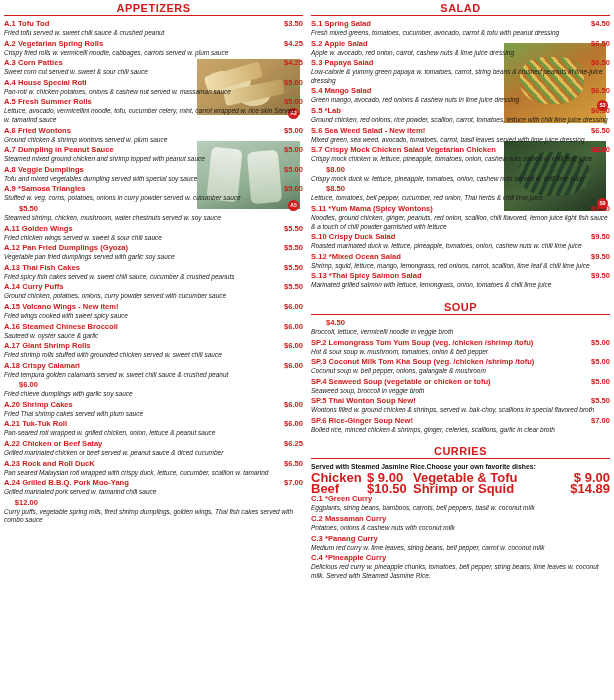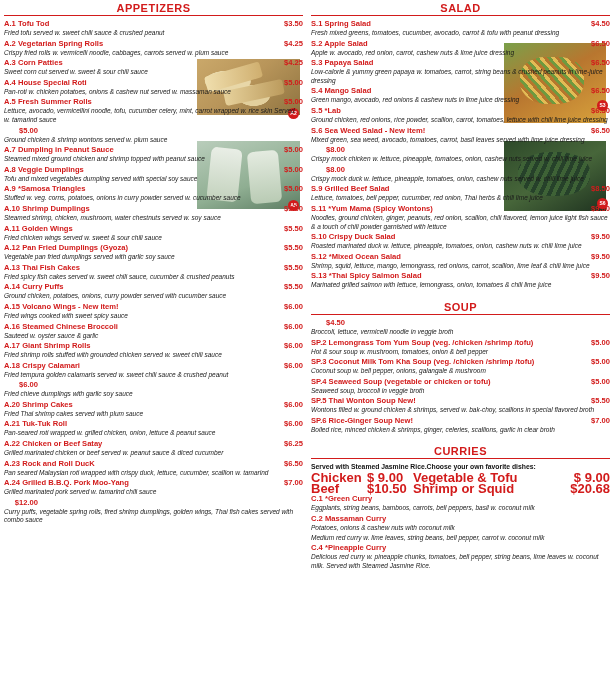--- a/index.html
+++ b/index.html
@@ -180,20 +180,21 @@
         </div>
         <div class="item">
           <div class="row">
             <span class="name">A.5 Fresh Summer Rolls</span>
             <span class="price">$5.00</span>
           </div>
           <div class="desc">Lettuce, avocado, vermicellini noodle, tofu, cucumber celery, mint, carrot wrapped w. rice skin Served w. tamarind sauce</div>
         </div>
         <div class="item">
           <div class="row">
+            <span class="name">A.6 Fried Wontons</span>
             <span class="price">$5.00</span>
           </div>
           <div class="desc">Ground chicken &amp; shrimp wontons served w. plum sauce</div>
         </div>
         <div class="item">
           <div class="row">
             <span class="name">A.7 Dumpling in Peanut Sauce</span>
             <span class="price">$5.00</span>
           </div>
           <div class="desc">Steamed mixed ground chicken and shrimp topped with peanut sauce</div>
@@ -207,21 +208,20 @@
         </div>
         <div class="item">
           <div class="row">
             <span class="name">A.9 *Samosa Triangles</span>
             <span class="price">$5.00</span>
           </div>
           <div class="desc">Stuffed w. veg. corns, potatoes, onions in curry powder served w. cucumber sauce</div>
         </div>
         <div class="item">
           <div class="row">
-            <span class="name">A.10 Shrimp Dumplings</span>
             <span class="price">$5.50</span>
           </div>
           <div class="desc">Steamed shrimp, chicken, mushroom, water chestnuts served w. soy sauce</div>
         </div>
         <div class="item">
           <div class="row">
             <span class="name">A.11 Golden Wings</span>
             <span class="price">$5.50</span>
           </div>
           <div class="desc">Fried chicken wings served w. sweet &amp; sour chili sauce</div>
@@ -371,33 +371,33 @@
         </div>
         <div class="item">
           <div class="row">
             <span class="name">S.6 Sea Weed Salad - New item!</span>
             <span class="price">$6.50</span>
           </div>
           <div class="desc">Mixed green, sea weed, avocado, tomatoes, carrot, basil leaves served with lime juice dressing</div>
         </div>
         <div class="item">
           <div class="row">
+            <span class="name">S.7 Crispy Mock Chicken Salad Vegetarian Chicken</span>
             <span class="price">$8.00</span>
           </div>
           <div class="desc">Crispy mock chicken w. lettuce, pineapple, tomatoes, onion, cashew nuts served w. chili lime juice</div>
         </div>
         <div class="item">
           <div class="row">
             <span class="price">$8.00</span>
           </div>
           <div class="desc">Crispy mock duck w. lettuce, pineapple, tomatoes, onion, cashew nuts served w. chili lime juice</div>
         </div>
         <div class="item">
           <div class="row">
-            <span class="name">S.9 Grilled Beef Salad</span>
             <span class="price">$8.50</span>
           </div>
           <div class="desc">Lettuce, tomatoes, bell pepper, cucumber, red onion, Thai herbs &amp; chili lime juice</div>
         </div>
         <div class="item">
           <div class="row">
             <span class="name">S.11 *Yum Mama (Spicy Wontons)</span>
             <span class="price">$9.50</span>
           </div>
           <div class="desc">Noodles, ground chicken, ginger, peanuts, red onion, scallion, chili flavored, lemon juice light fish sauce &amp; a touch of chili powder garnished with lettuce</div>
@@ -476,37 +476,40 @@
         <div class="curry-row">
           <span class="c1">Chicken</span>
           <span class="c2">$  9.00</span>
           <span class="c3">Vegetable &amp; Tofu</span>
           <span class="c4">$  9.00</span>
         </div>
         <div class="curry-row">
           <span class="c1">Beef</span>
           <span class="c2">$10.50</span>
           <span class="c3">Shrimp or Squid</span>
-          <span class="c4">$20.68</span>
+          <span class="c4">$14.89</span>
         </div>
       </div>
     <div id="curry-list">
         <div class="item">
           <div class="row">
             <span class="name">C.1 *Green Curry</span>
           </div>
           <div class="desc">Eggplants, string beans, bamboos, carrots, bell peppers, basil w. coconut milk</div>
         </div>
         <div class="item">
           <div class="row">
             <span class="name">C.2 Massaman Curry</span>
           </div>
           <div class="desc">Potatoes, onions &amp; cashew nuts with coconut milk</div>
         </div>
         <div class="item">
+          <div class="row">
+            <span class="name">C.3 *Panang Curry</span>
+          </div>
           <div class="desc">Medium red curry w. lime leaves, string beans, bell pepper, carrot w. coconut milk</div>
         </div>
         <div class="item">
           <div class="row">
             <span class="name">C.4 *Pineapple Curry</span>
           </div>
           <div class="desc">Delicious red curry w. pineapple chunks, tomatoes, bell pepper, string beans, lime leaves w. coconut milk. Served with Steamed Jasmine Rice.</div>
         </div>
       </div>
   </div>

